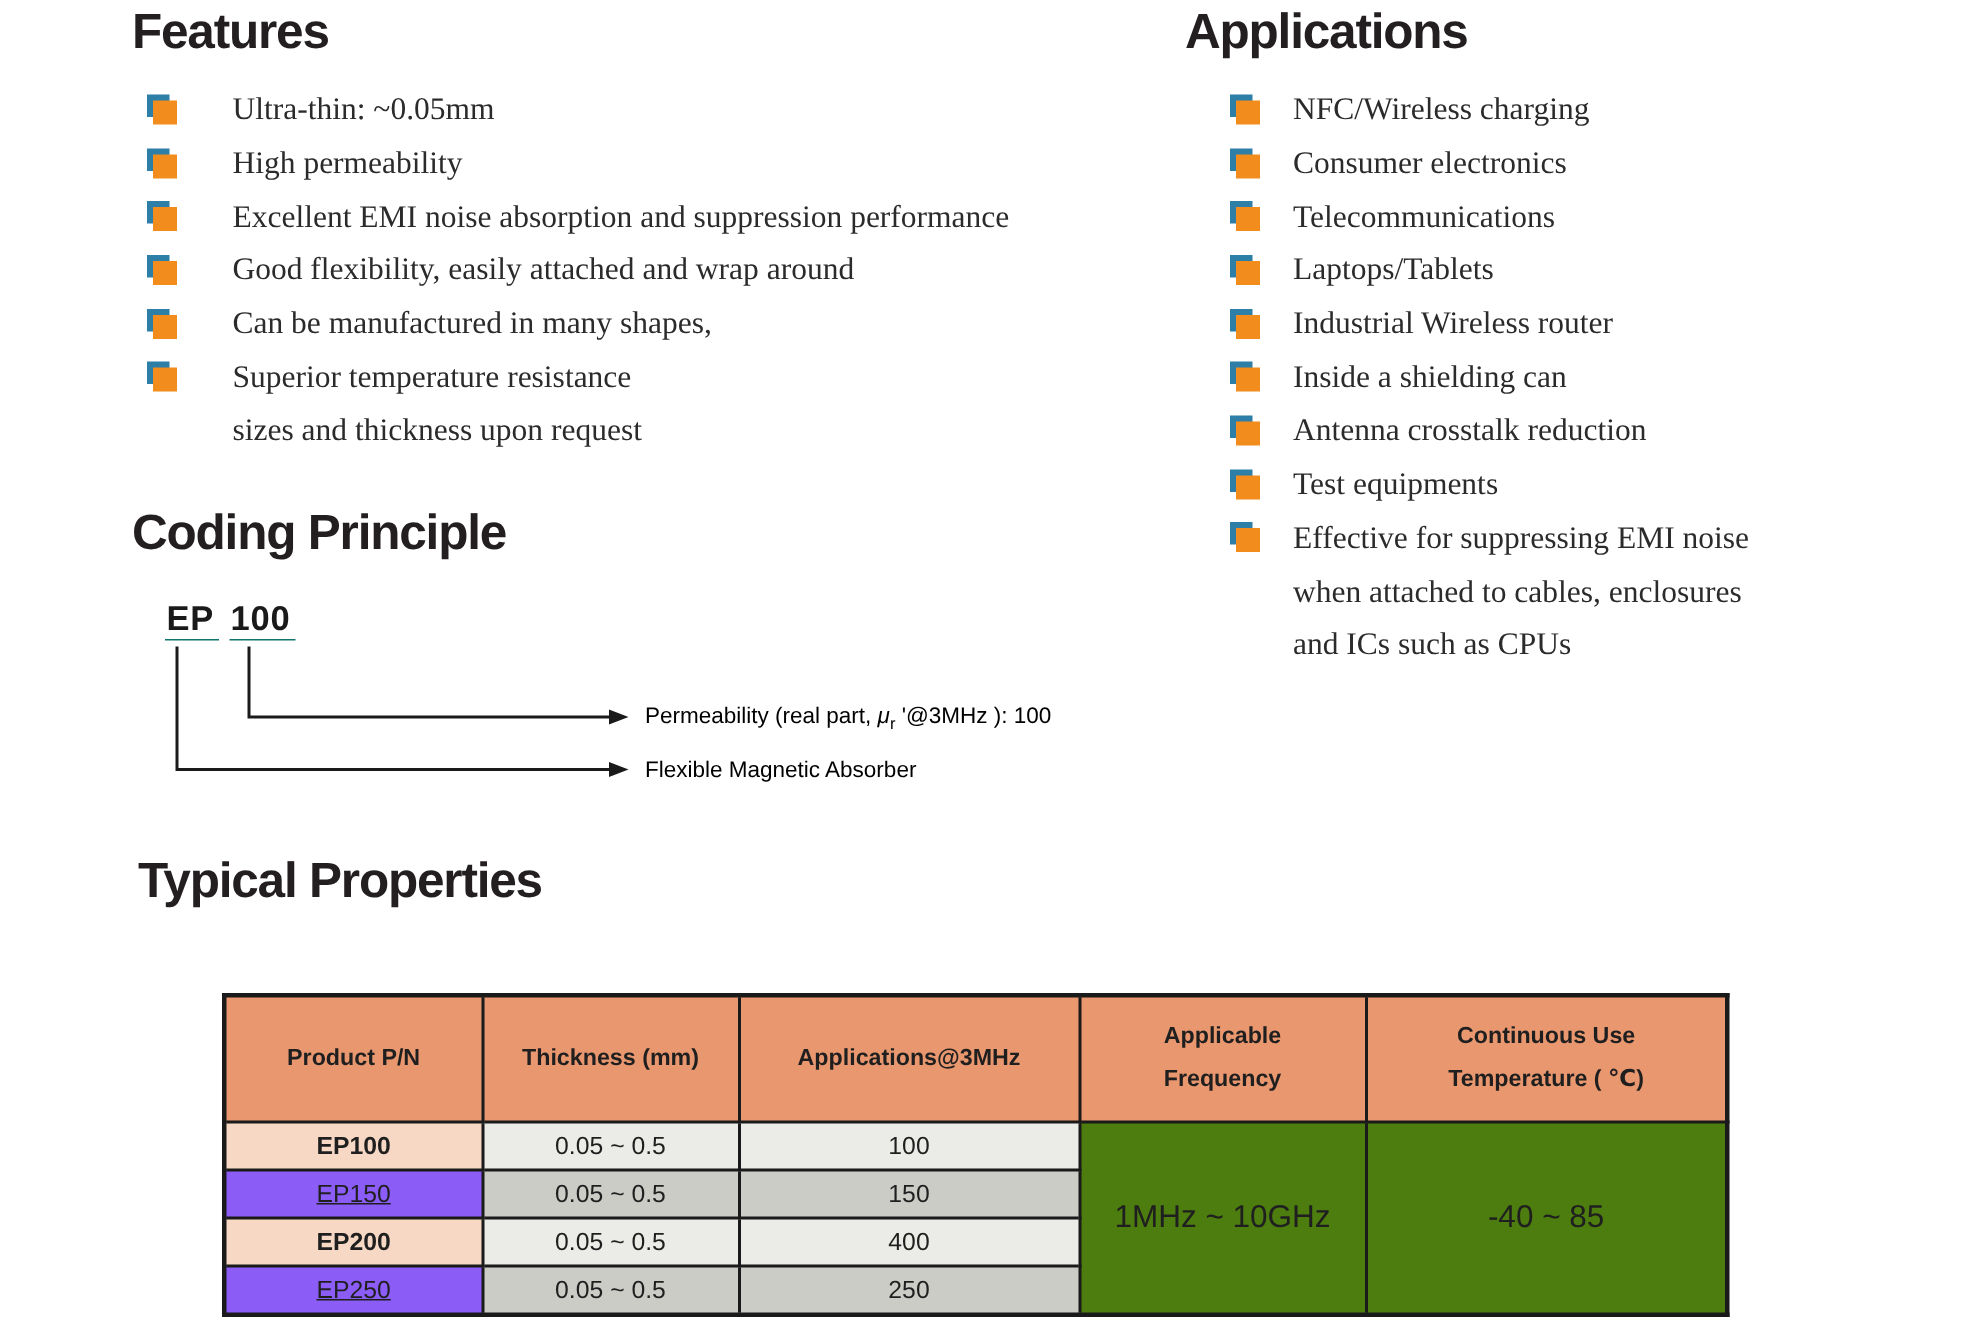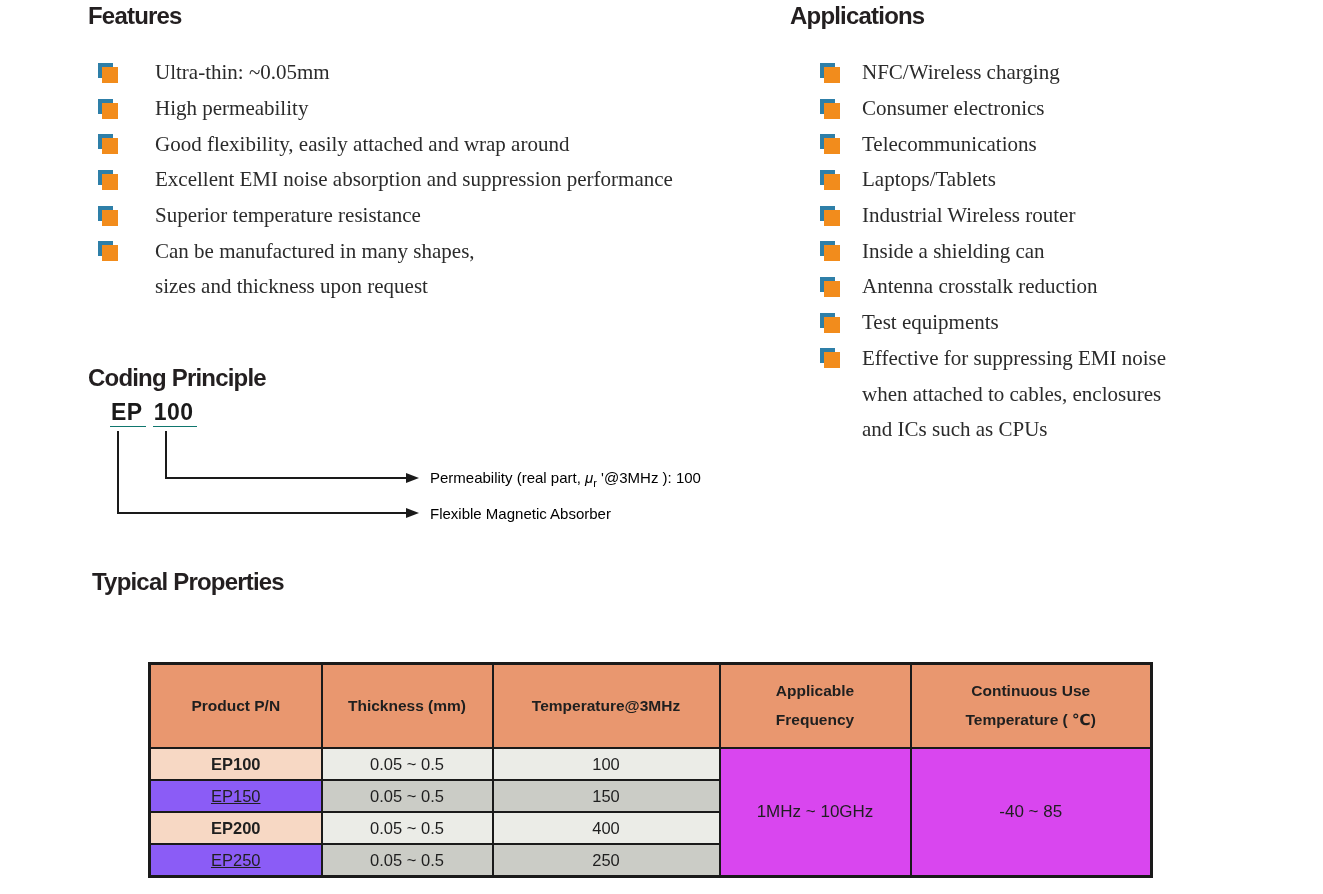--- a/index.html
+++ b/index.html
@@ -1,21 +1,21 @@
 <!DOCTYPE html>
 <html><head>
 <meta charset="utf-8">
 <style>
   html,body { margin:0; padding:0; background:#ffffff; }
   .page {
     position:relative; width:1323px; height:894px; background:#ffffff;
     font-family:"Liberation Sans", sans-serif; color:#231f20; overflow:hidden;
   }
   .h1 {
-    position:absolute; font-size:24px; font-weight:bold; letter-spacing:-0.8px;
+    position:absolute; font-size:33px; font-weight:bold; letter-spacing:-0.8px;
     color:#231f20; font-family:"Liberation Sans", sans-serif; white-space:nowrap;
   }
   
   .list { position:absolute; list-style:none; margin:0; padding:0; }
   .list li { display:flex; align-items:center; height:35.7px; }
   .li-text {
     font-family:"Liberation Serif", "DejaVu Serif", serif;
     font-size:21px; color:#2b2b2b; white-space:nowrap;
   }
   .bullet { position:relative; width:20px; height:20px; flex:0 0 20px; }
@@ -51,21 +51,21 @@
   }
   .props-table thead th {
     height:82px; background:#e9976f; font-size:15.5px; font-weight:bold;
     white-space:pre-line; line-height:1.85;
   }
   .props-table tbody td { height:30px; font-size:16.5px; }
   .row-light td.pn { background:#f7d8c4;font-weight:bold; }
   .row-light td.g  { background:#ebece7; }
   .row-dark  td.pn { background:#8b5cf6;text-decoration:underline; }
   .row-dark  td.g  { background:#cbccc6; }
-  .props-table td.merged { background:#d946ef; font-size:17px; }
+  .props-table td.merged { background:#4d7c0f; font-size:21px; }
 </style>
 </head>
 <body>
 
 <div class="page">
 
   <div class="h1" style="left:88px; top:2px;">Features</div>
   <ul class="list features-list" style="left:98px; top:55px;">
     <li>
       <span class="bullet">
@@ -79,42 +79,42 @@
           <span class="b-blue"></span>
           <span class="b-orange"></span>
         </span>
       <span class="li-text">High permeability</span>
     </li>
     <li>
       <span class="bullet">
           <span class="b-blue"></span>
           <span class="b-orange"></span>
         </span>
+      <span class="li-text">Excellent EMI noise absorption and suppression performance</span>
+    </li>
+    <li>
+      <span class="bullet">
+          <span class="b-blue"></span>
+          <span class="b-orange"></span>
+        </span>
       <span class="li-text">Good flexibility, easily attached and wrap around</span>
     </li>
     <li>
       <span class="bullet">
           <span class="b-blue"></span>
           <span class="b-orange"></span>
         </span>
-      <span class="li-text">Excellent EMI noise absorption and suppression performance</span>
+      <span class="li-text">Can be manufactured in many shapes,</span>
     </li>
     <li>
       <span class="bullet">
           <span class="b-blue"></span>
           <span class="b-orange"></span>
         </span>
       <span class="li-text">Superior temperature resistance</span>
-    </li>
-    <li>
-      <span class="bullet">
-          <span class="b-blue"></span>
-          <span class="b-orange"></span>
-        </span>
-      <span class="li-text">Can be manufactured in many shapes,</span>
     </li>
     <li>
       <span class="bullet hidden"></span>
       <span class="li-text">sizes and thickness upon request</span>
     </li>
   </ul>
 
   <div class="h1" style="left:790px; top:2px;">Applications</div>
   <ul class="list apps-list" style="left:820px; top:55px;">
     <li>
@@ -183,21 +183,21 @@
     <li>
       <span class="bullet hidden"></span>
       <span class="li-text">when attached to cables, enclosures</span>
     </li>
     <li>
       <span class="bullet hidden"></span>
       <span class="li-text">and ICs such as CPUs</span>
     </li>
   </ul>
 
-  <div class="h1" style="left:88px; top:336px;margin-top:28px;">Coding Principle</div>
+  <div class="h1" style="left:88px; top:336px;">Coding Principle</div>
 
   <div class="code-line">
     <span class="u">EP</span><span class="gap"></span><span class="u">100</span>
   </div>
 
   <svg class="diag-svg" width="320" height="100" viewBox="0 0 320 100">
     <polyline points="8,6 8,88 296,88" fill="none" stroke="#1a1a1a" stroke-width="2"></polyline>
     <polygon points="296,83 296,93 309,88" fill="#1a1a1a"></polygon>
     <polyline points="56,6 56,53 296,53" fill="none" stroke="#1a1a1a" stroke-width="2"></polyline>
     <polygon points="296,48 296,58 309,53" fill="#1a1a1a"></polygon>
@@ -215,21 +215,21 @@
       <col style="width:172px">
         <col style="width:171px">
         <col style="width:227px">
         <col style="width:191px">
         <col style="width:241px">
     </colgroup>
     <thead>
       <tr>
         <th>Product P/N</th>
         <th>Thickness (mm)</th>
-        <th>Temperature@3MHz</th>
+        <th>Applications@3MHz</th>
         <th>Applicable
 Frequency</th>
         <th>Continuous Use
 Temperature ( ℃)</th>
       </tr>
     </thead>
     <tbody>
       <tr class="row-light">
         <td class="pn">EP100</td>
         <td class="g">0.05 ~ 0.5</td>

